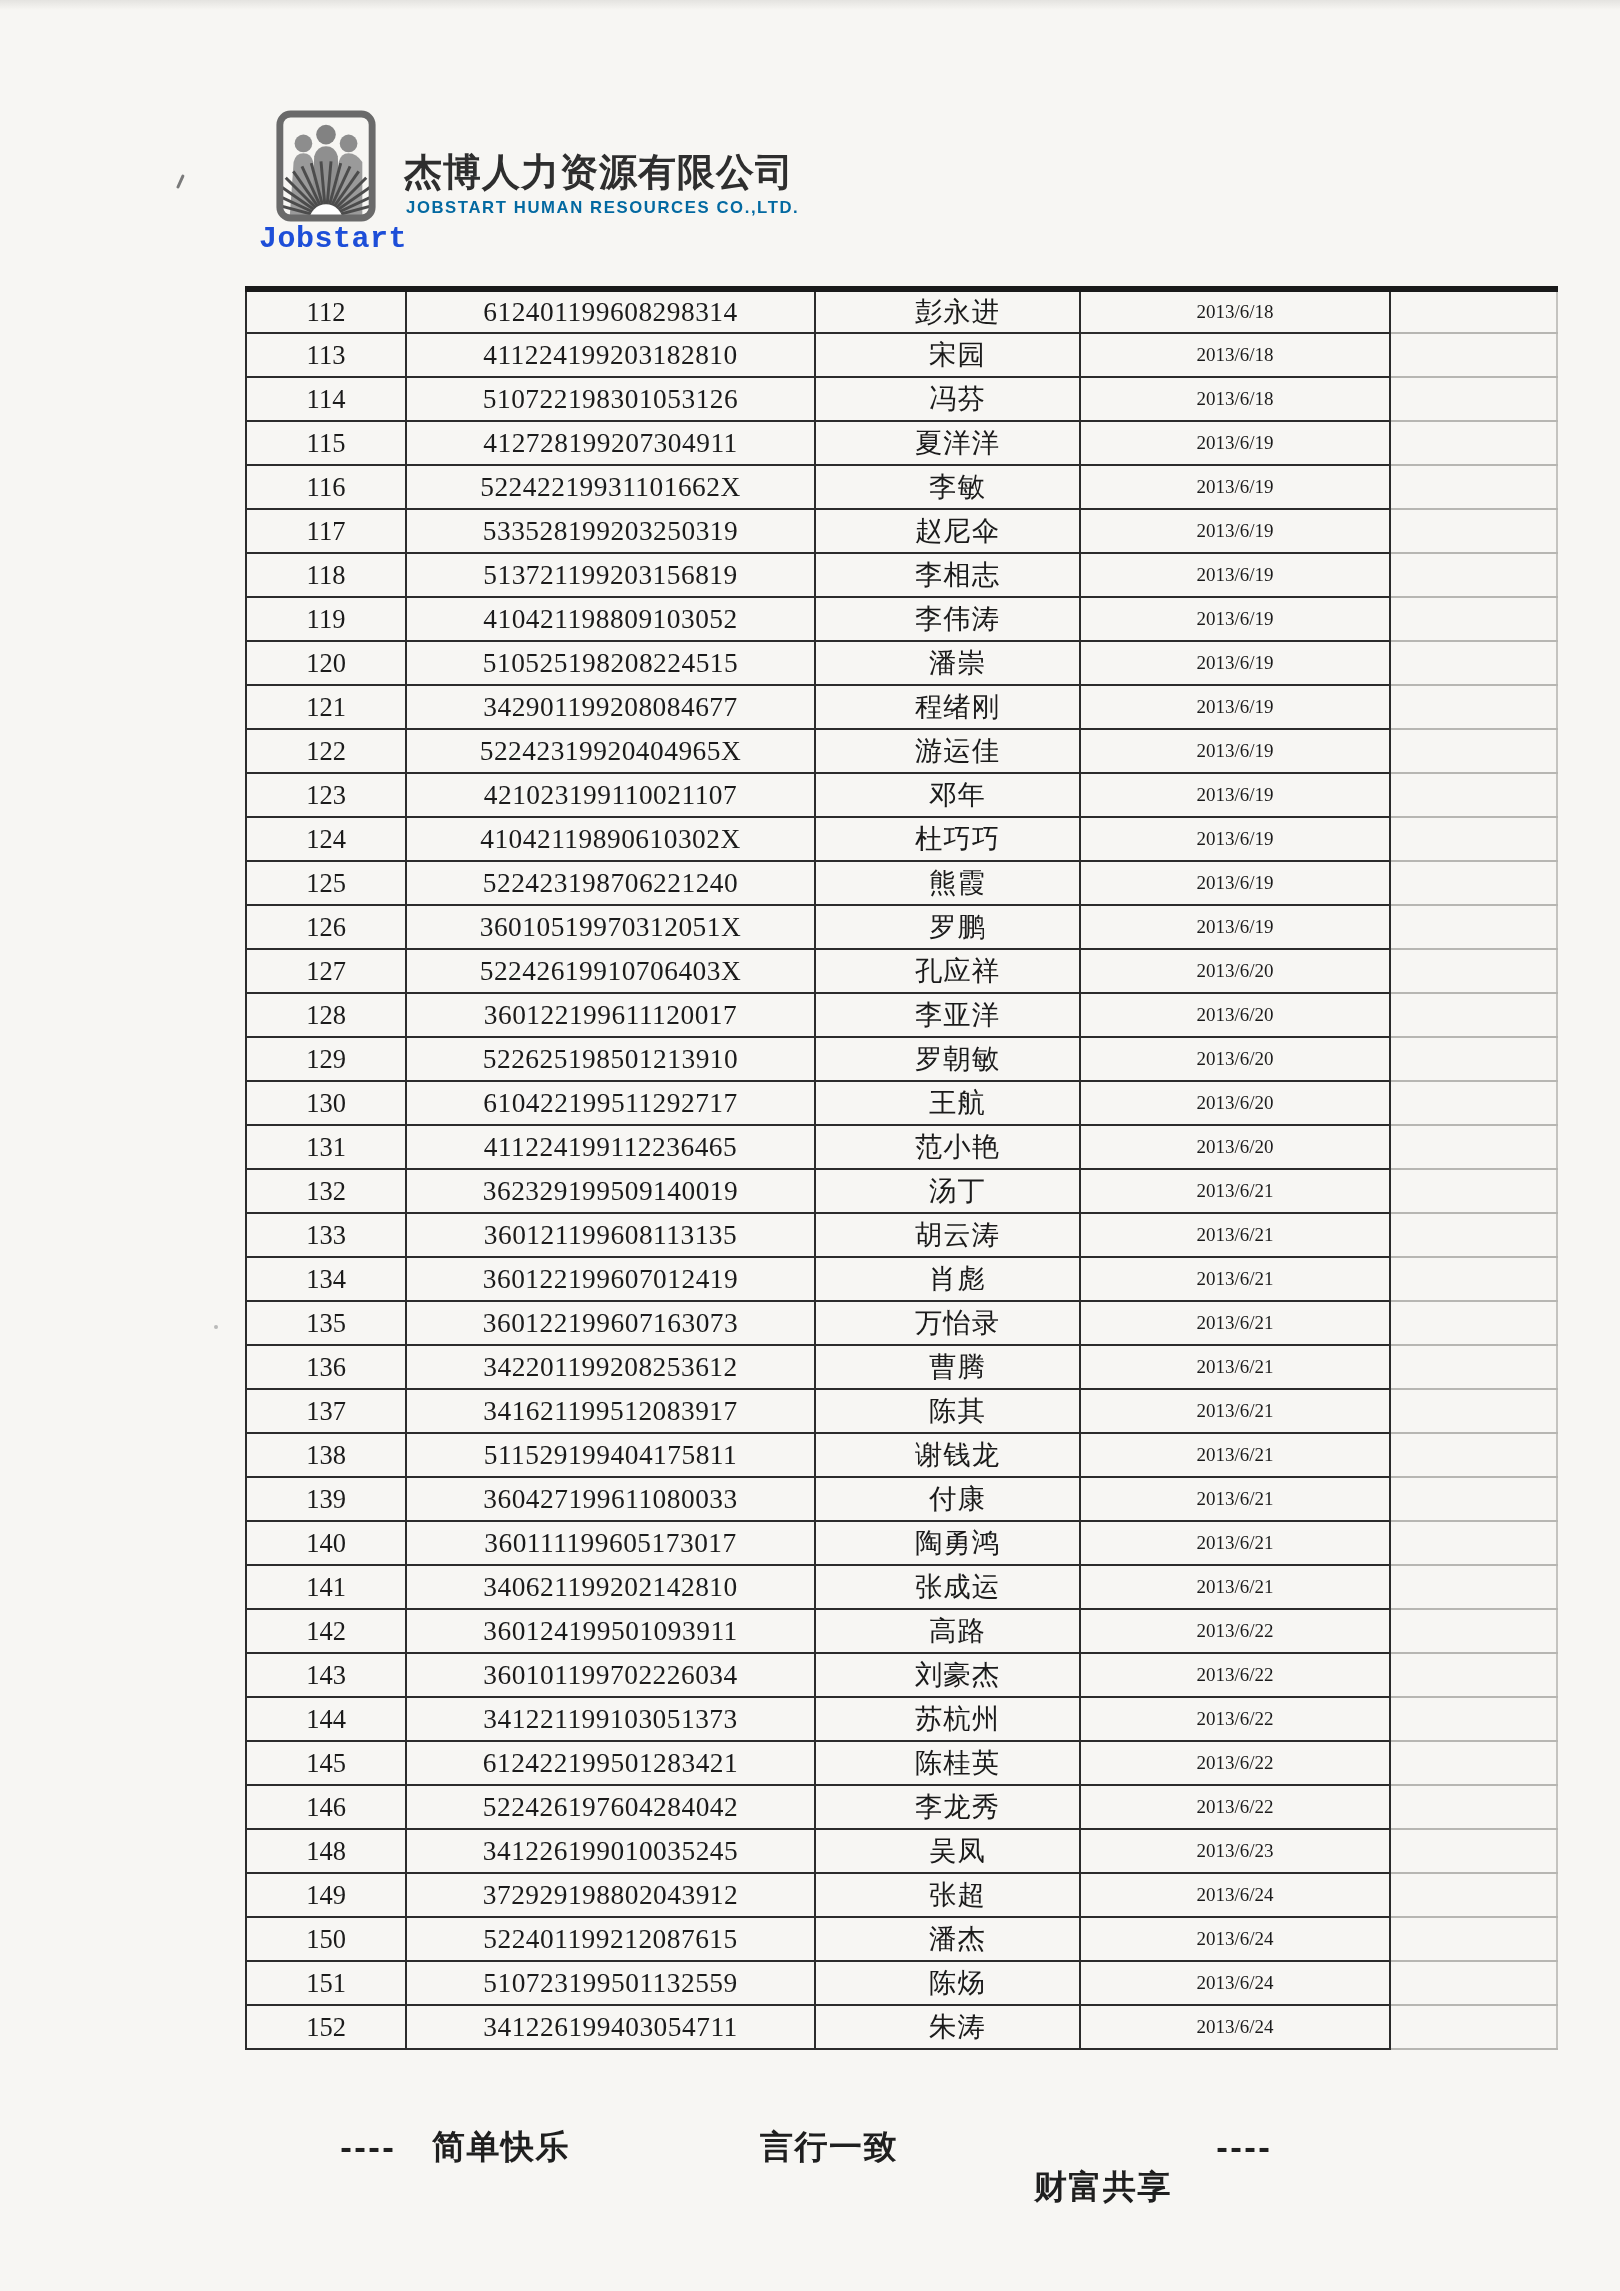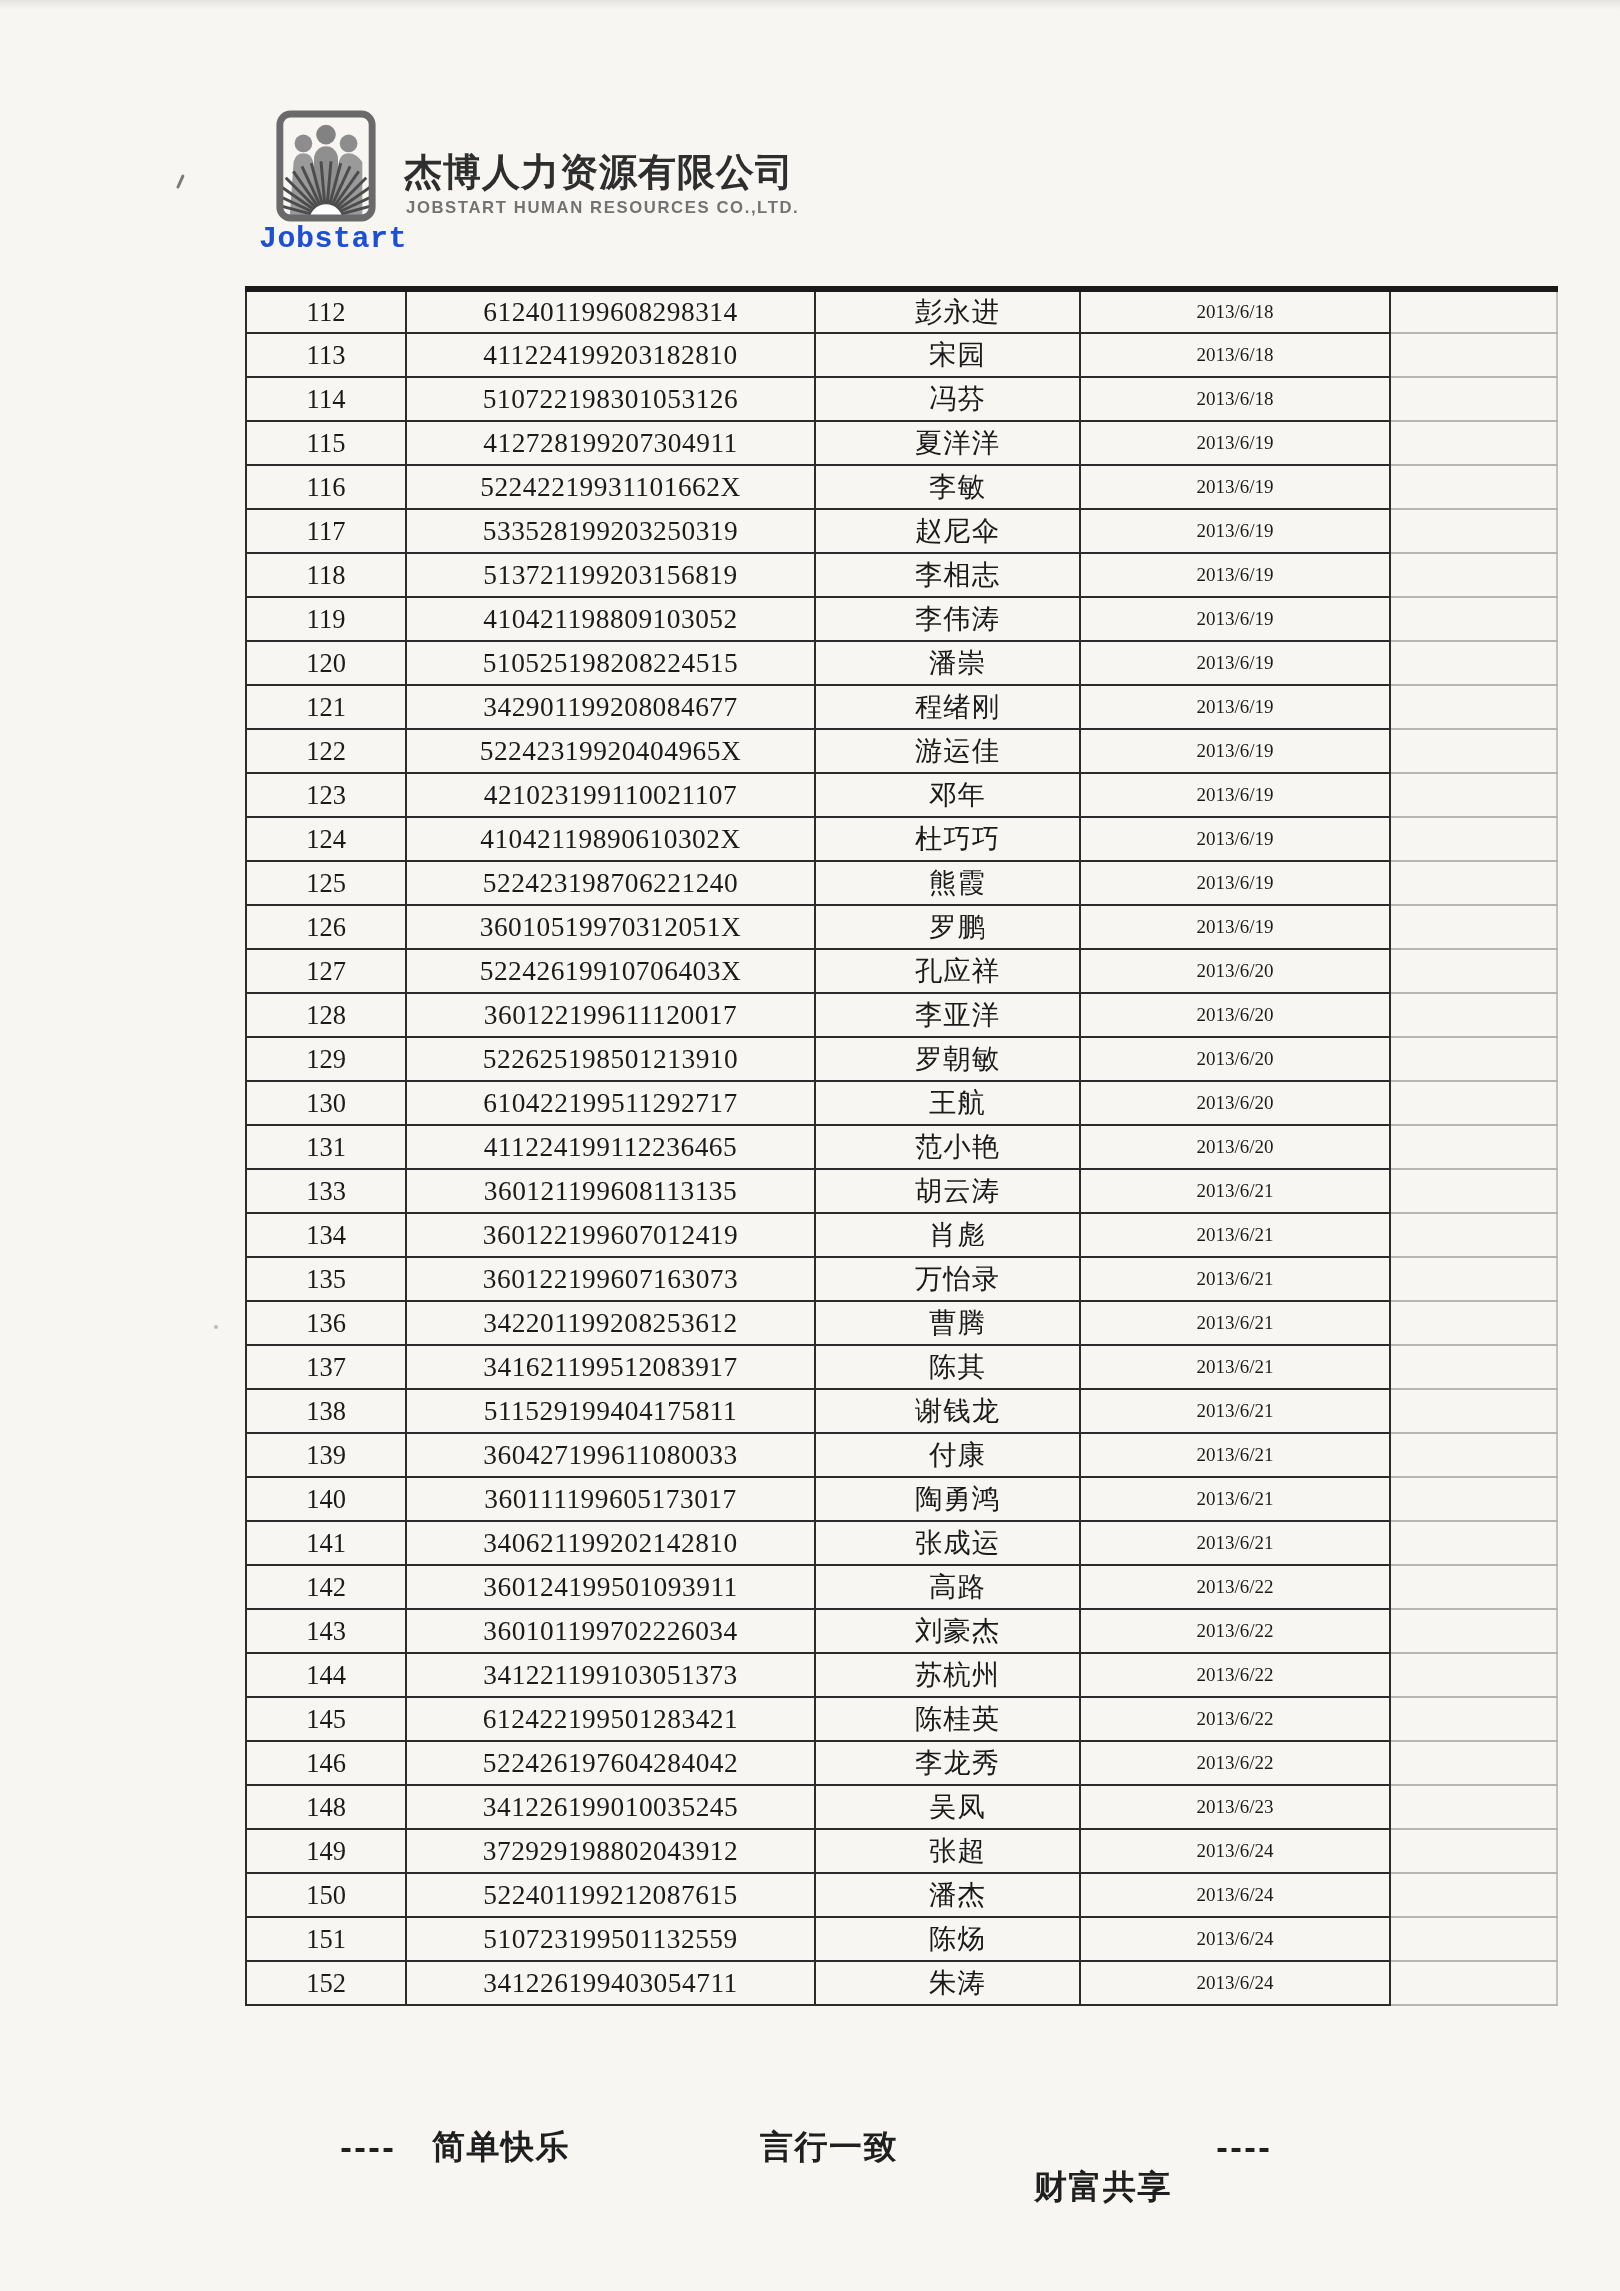--- a/index.html
+++ b/index.html
@@ -23,21 +23,21 @@
     font-weight:800;font-size:30px;color:#1d4ed8;letter-spacing:0.5px;
   }
   .company-cn{
     position:absolute;left:404px;top:147px;
     font-family:"DejaVu Sans","Liberation Sans",sans-serif;
     font-weight:700;font-size:38px;color:#2e2e2e;letter-spacing:1px;
   }
   .company-en{
     position:absolute;left:406px;top:198px;
     font-family:"Liberation Sans","DejaVu Sans",sans-serif;
-    font-weight:600;font-size:16.7px;color:#737373;letter-spacing:1.6px;
+    font-weight:600;font-size:16.7px;color:#0369a1;letter-spacing:1.6px;
   }
   
   .speck1{position:absolute;left:179px;top:174px;width:2.9px;height:14.7px;
     background:#7a7a7a;transform:rotate(24deg);border-radius:2px;}
   .speck2{position:absolute;left:214px;top:1325px;width:3.9px;height:3.9px;
     background:#9a9a9a;border-radius:50%;opacity:.65;}
   
   table.roster{
     position:absolute;left:245px;top:286px;width:1309px;
     border-collapse:collapse;table-layout:fixed;
@@ -266,20 +266,27 @@
         <td class="c-blank"></td>
       </tr>
       <tr>
         <td class="c-no">131</td>
         <td class="c-id">411224199112236465</td>
         <td class="c-name">范小艳</td>
         <td class="c-date">2013/6/20</td>
         <td class="c-blank"></td>
       </tr>
       <tr>
+        <td class="c-no">132</td>
+        <td class="c-id">362329199509140019</td>
+        <td class="c-name">汤丁</td>
+        <td class="c-date">2013/6/21</td>
+        <td class="c-blank"></td>
+      </tr>
+      <tr>
         <td class="c-no">133</td>
         <td class="c-id">360121199608113135</td>
         <td class="c-name">胡云涛</td>
         <td class="c-date">2013/6/21</td>
         <td class="c-blank"></td>
       </tr>
       <tr>
         <td class="c-no">134</td>
         <td class="c-id">360122199607012419</td>
         <td class="c-name">肖彪</td>

